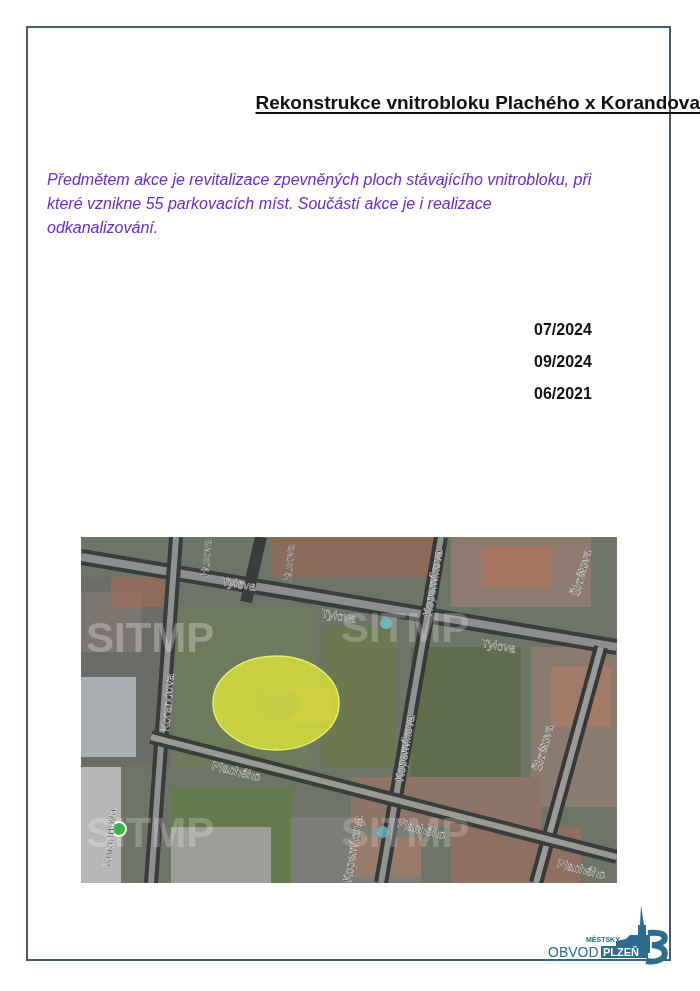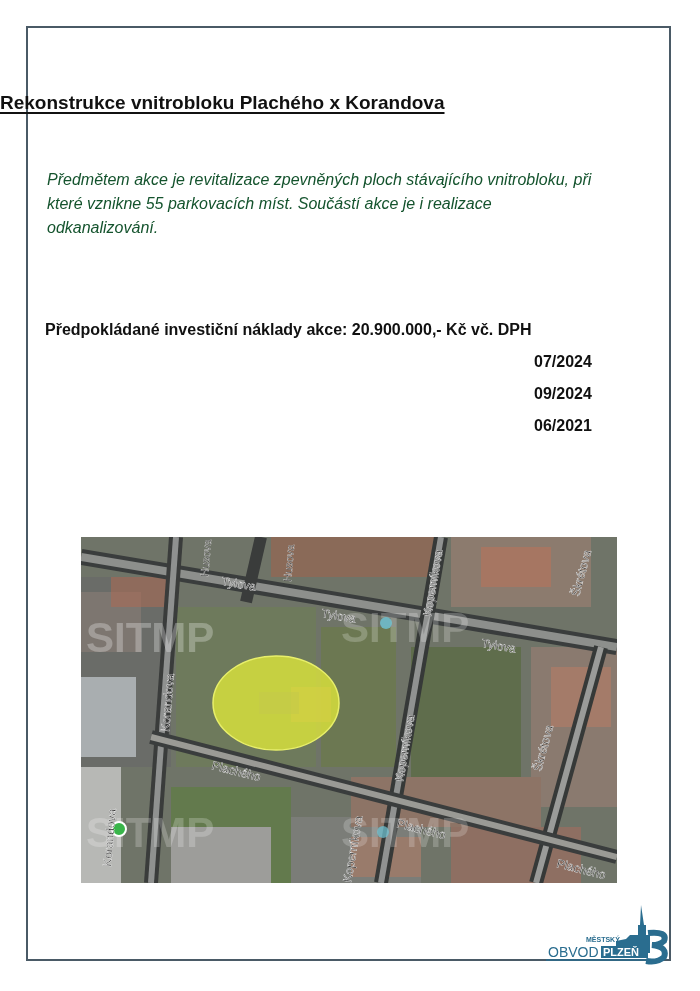--- a/index.html
+++ b/index.html
@@ -1,42 +1,38 @@
 <!DOCTYPE html>
 <html><head>
 <meta charset="utf-8">
 <style>
   html, body { margin: 0; padding: 0; background: #ffffff; }
   body { width: 700px; height: 991px; position: relative; overflow: hidden; font-family: "Liberation Sans", sans-serif; color: #111; }
   .page-frame { position: absolute; left: 26px; top: 26px; width: 645px; height: 935px; border: 2px solid #4a5a66; box-sizing: border-box; background: #fff; }
-  .title { position: absolute; left: 0; right: 0; top: 92px; text-align: left; font-weight: bold; font-size: 19px; }
+  .title { position: absolute; left: 0; right: 0; top: 92px; text-align: right; font-weight: bold; font-size: 19px; }
   .title span { text-decoration: underline; text-underline-offset: 3px; text-decoration-thickness: 2px; }
-  .desc { position: absolute; left: 47px; top: 168px; width: 560px; font-style: italic; font-size: 16px; line-height: 24px; color: #14532d; }
+  .desc { position: absolute; left: 47px; top: 168px; width: 560px; font-style: italic; font-size: 16px; line-height: 24px; color: #6d28d9; }
   .facts { position: absolute; left: 45px; top: 318px; width: 600px; font-weight: bold; font-size: 16px; }
   .fact-row { position: relative; height: 32px; line-height: 24px; }
   .fact-label { position: absolute; left: 0; white-space: nowrap; }
   .fact-value { position: absolute; left: 489px; white-space: nowrap; }
   .map { position: absolute; left: 81px; top: 537px; width: 536px; height: 346px; overflow: hidden; background: #7a7c70; }
   .map svg { display: block; }
   .logo { position: absolute; left: 546px; top: 905px; width: 128px; height: 60px; }
 </style>
 </head>
 <body>
 
 <div class="page-frame"></div>
 
 <div class="title"><span>Rekonstrukce vnitrobloku Plachého x Korandova</span></div>
 
 <div class="desc"> Předmětem akce je revitalizace zpevněných ploch stávajícího vnitrobloku, při které vznikne 55 parkovacích míst. Součástí akce je i realizace odkanalizování.</div>
 
 <div class="facts">
-  <div class="fact-row">
-    <span class="fact-label">Předpokládané investiční náklady akce: 20.900.000,- Kč vč. DPH</span>
-    <span class="fact-value"></span>
-  </div>
   <div class="fact-row">
     <span class="fact-value">07/2024</span>
   </div>
   <div class="fact-row">
     <span class="fact-value">09/2024</span>
   </div>
   <div class="fact-row">
     <span class="fact-value">06/2021</span>
   </div>
 </div>

